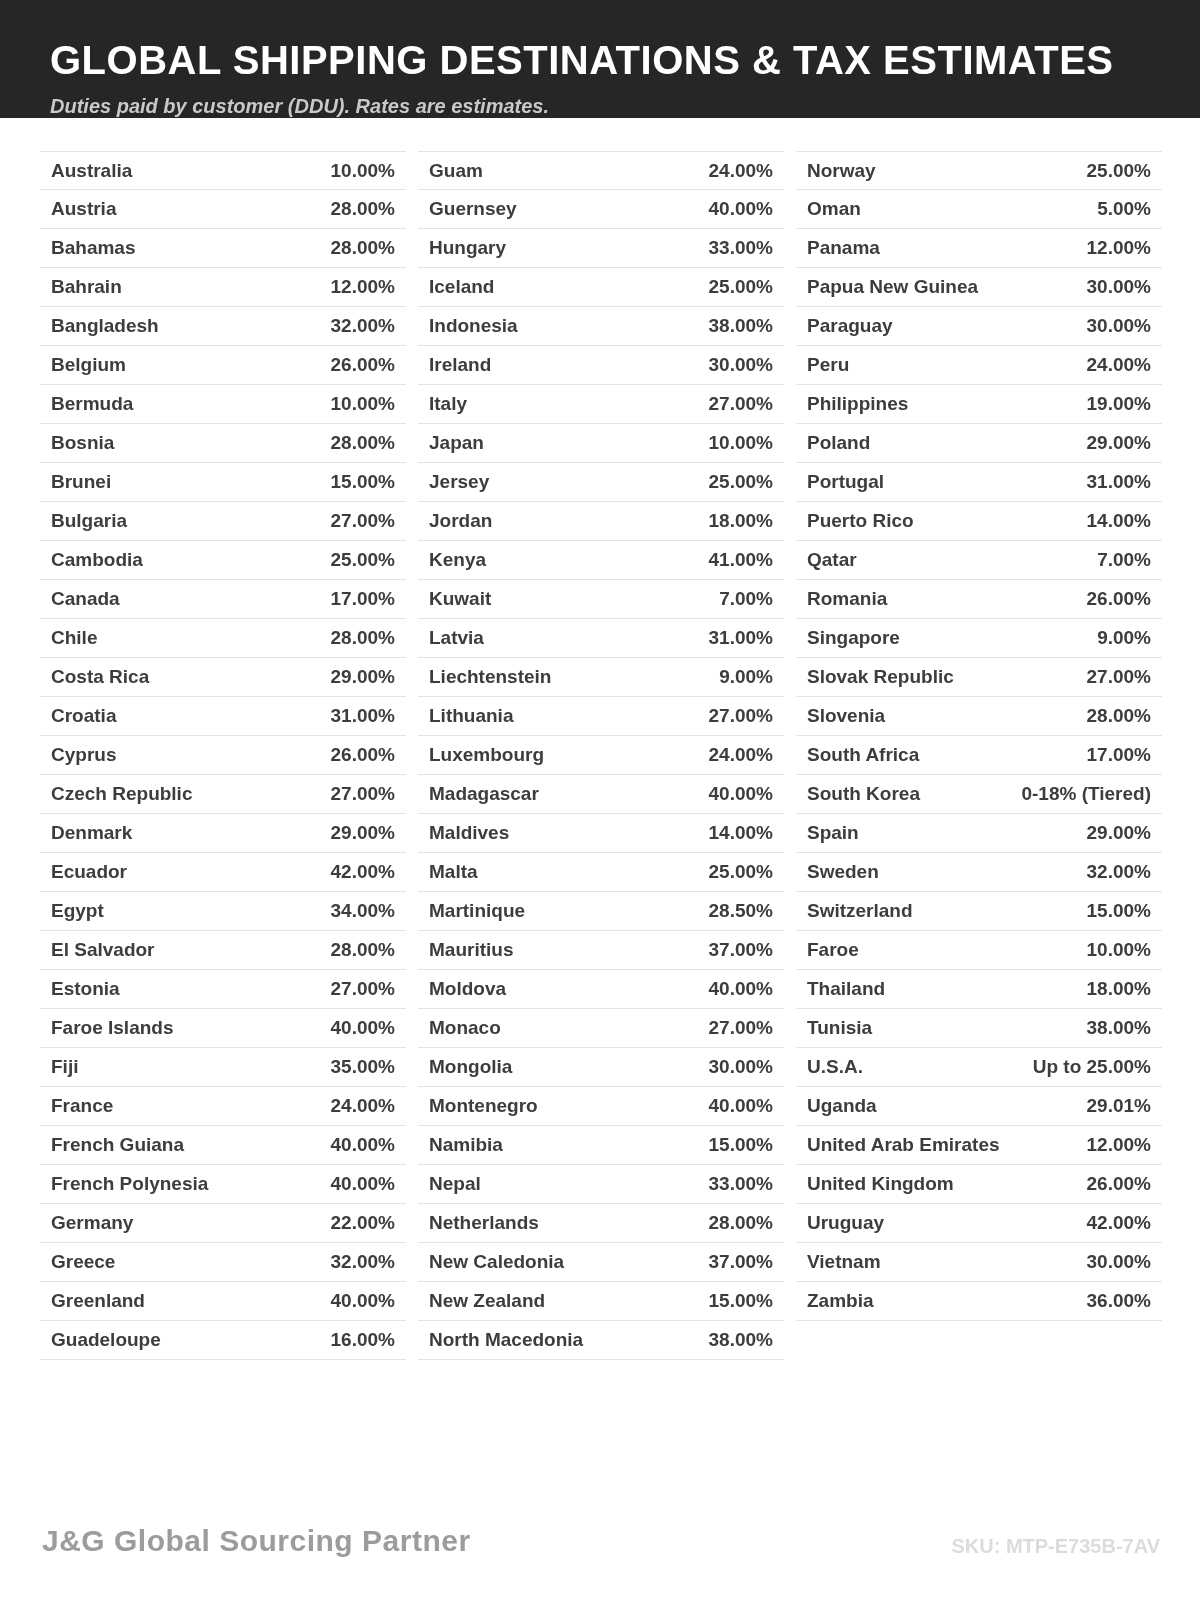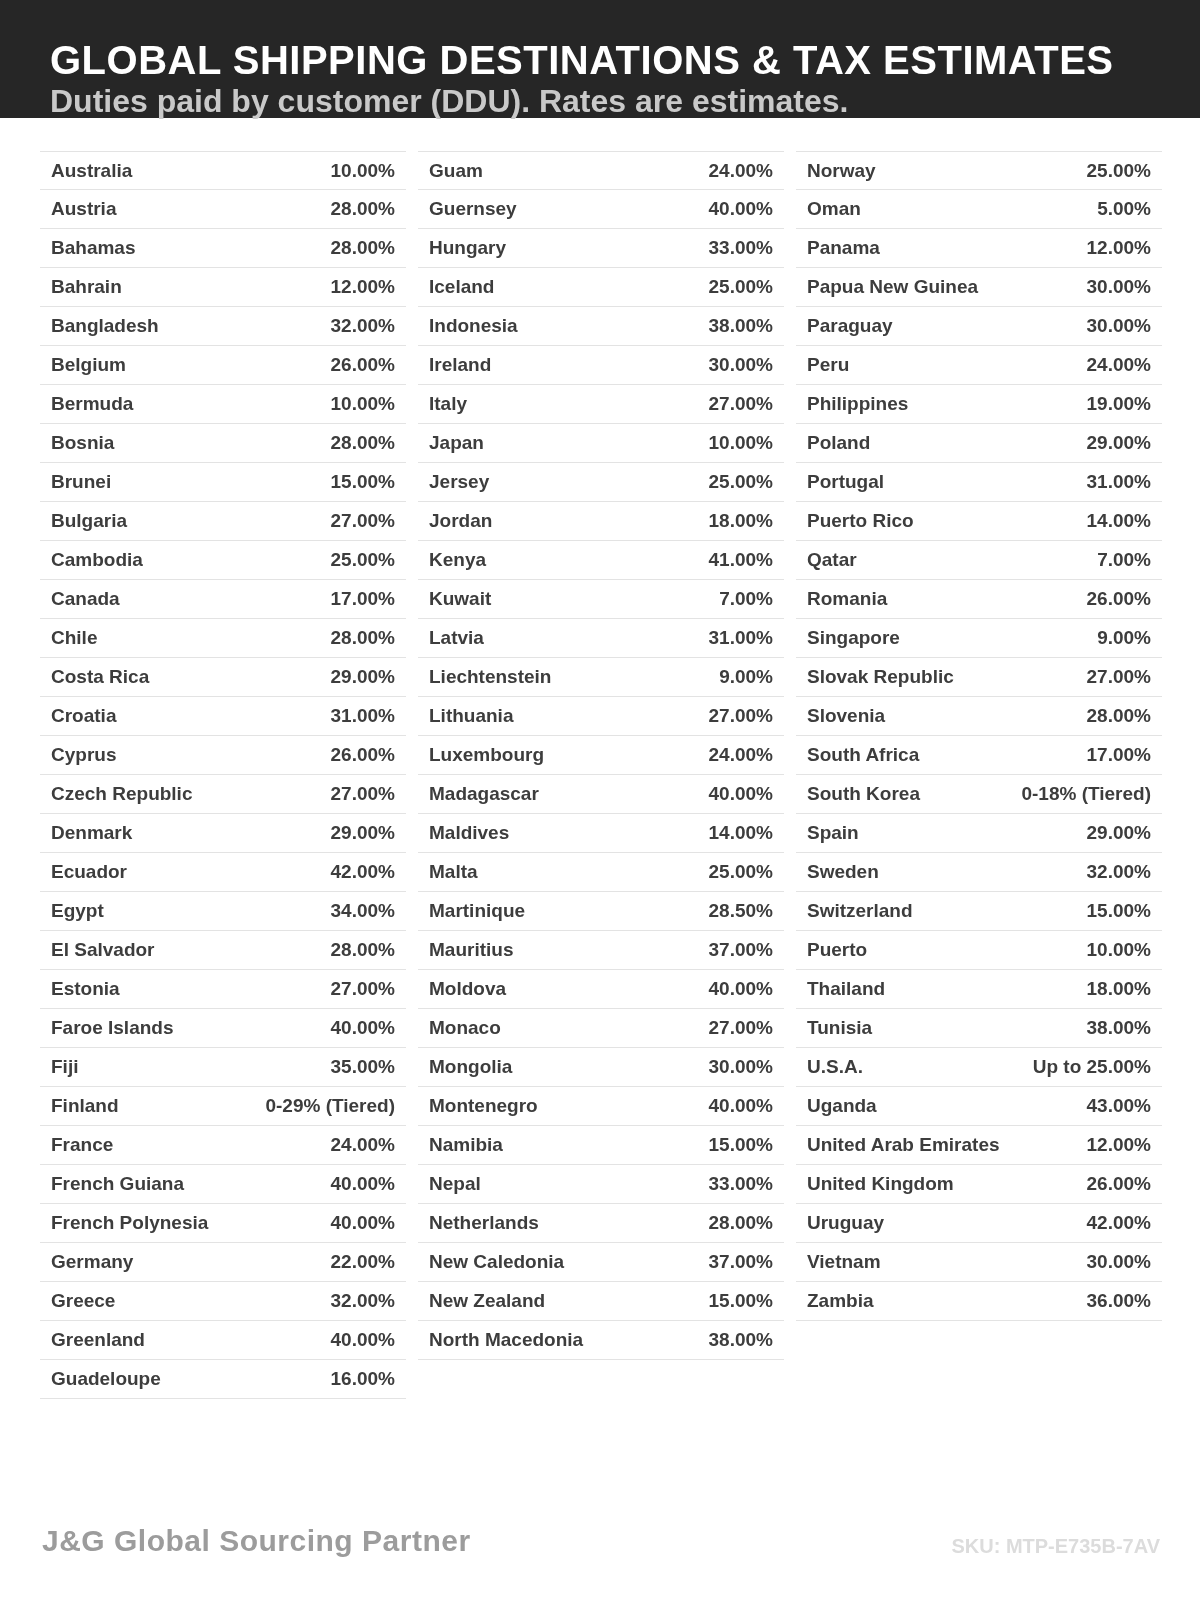--- a/index.html
+++ b/index.html
@@ -19,23 +19,25 @@
     padding: 38px 48px 36px 50px;
     height: 118px;
   }
   .title {
     font-size: 40px;
     font-weight: 800;
     letter-spacing: 0.5px;
     white-space: nowrap;
   }
   .subtitle {
-    font-size: 32px;
+    margin-top: 12px;
+    font-size: 20px;
     font-weight: 700;
     color: #c9c9c9;
+    font-style: italic;
   }
   .table-wrap {
     display: flex;
     gap: 12px;
     padding: 33px 38px 0 40px;
     align-items: flex-start;
   }
   .col {
     flex: 1;
     min-width: 0;
@@ -187,24 +189,20 @@
       </div>
       <div class="row">
         <span class="country">Faroe Islands</span>
         <span class="rate">40.00%</span>
       </div>
       <div class="row">
         <span class="country">Fiji</span>
         <span class="rate">35.00%</span>
       </div>
       <div class="row">
-        <span class="country">Finland</span>
-        <span class="rate">0-29% (Tiered)</span>
-      </div>
-      <div class="row">
         <span class="country">France</span>
         <span class="rate">24.00%</span>
       </div>
       <div class="row">
         <span class="country">French Guiana</span>
         <span class="rate">40.00%</span>
       </div>
       <div class="row">
         <span class="country">French Polynesia</span>
         <span class="rate">40.00%</span>
@@ -427,38 +425,38 @@
       </div>
       <div class="row">
         <span class="country">Sweden</span>
         <span class="rate">32.00%</span>
       </div>
       <div class="row">
         <span class="country">Switzerland</span>
         <span class="rate">15.00%</span>
       </div>
       <div class="row">
-        <span class="country">Puerto</span>
+        <span class="country">Faroe</span>
         <span class="rate">10.00%</span>
       </div>
       <div class="row">
         <span class="country">Thailand</span>
         <span class="rate">18.00%</span>
       </div>
       <div class="row">
         <span class="country">Tunisia</span>
         <span class="rate">38.00%</span>
       </div>
       <div class="row">
         <span class="country">U.S.A.</span>
         <span class="rate">Up to 25.00%</span>
       </div>
       <div class="row">
         <span class="country">Uganda</span>
-        <span class="rate">43.00%</span>
+        <span class="rate">29.01%</span>
       </div>
       <div class="row">
         <span class="country">United Arab Emirates</span>
         <span class="rate">12.00%</span>
       </div>
       <div class="row">
         <span class="country">United Kingdom</span>
         <span class="rate">26.00%</span>
       </div>
       <div class="row">

